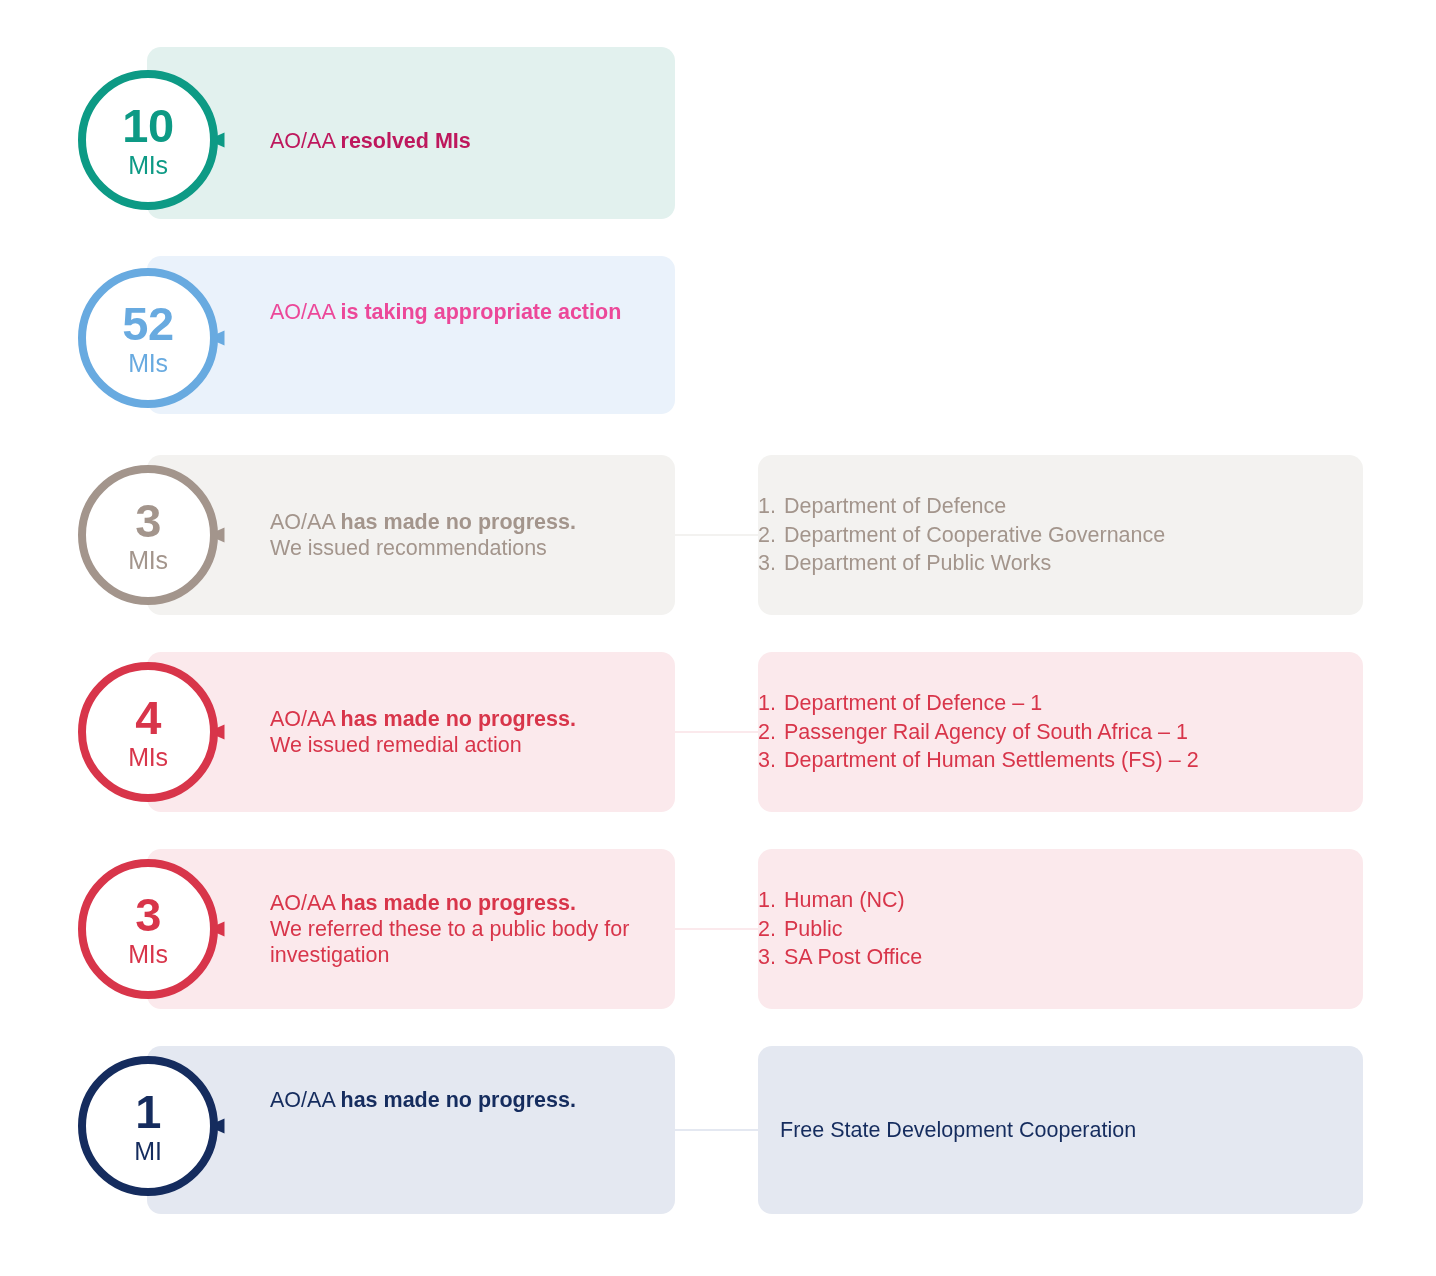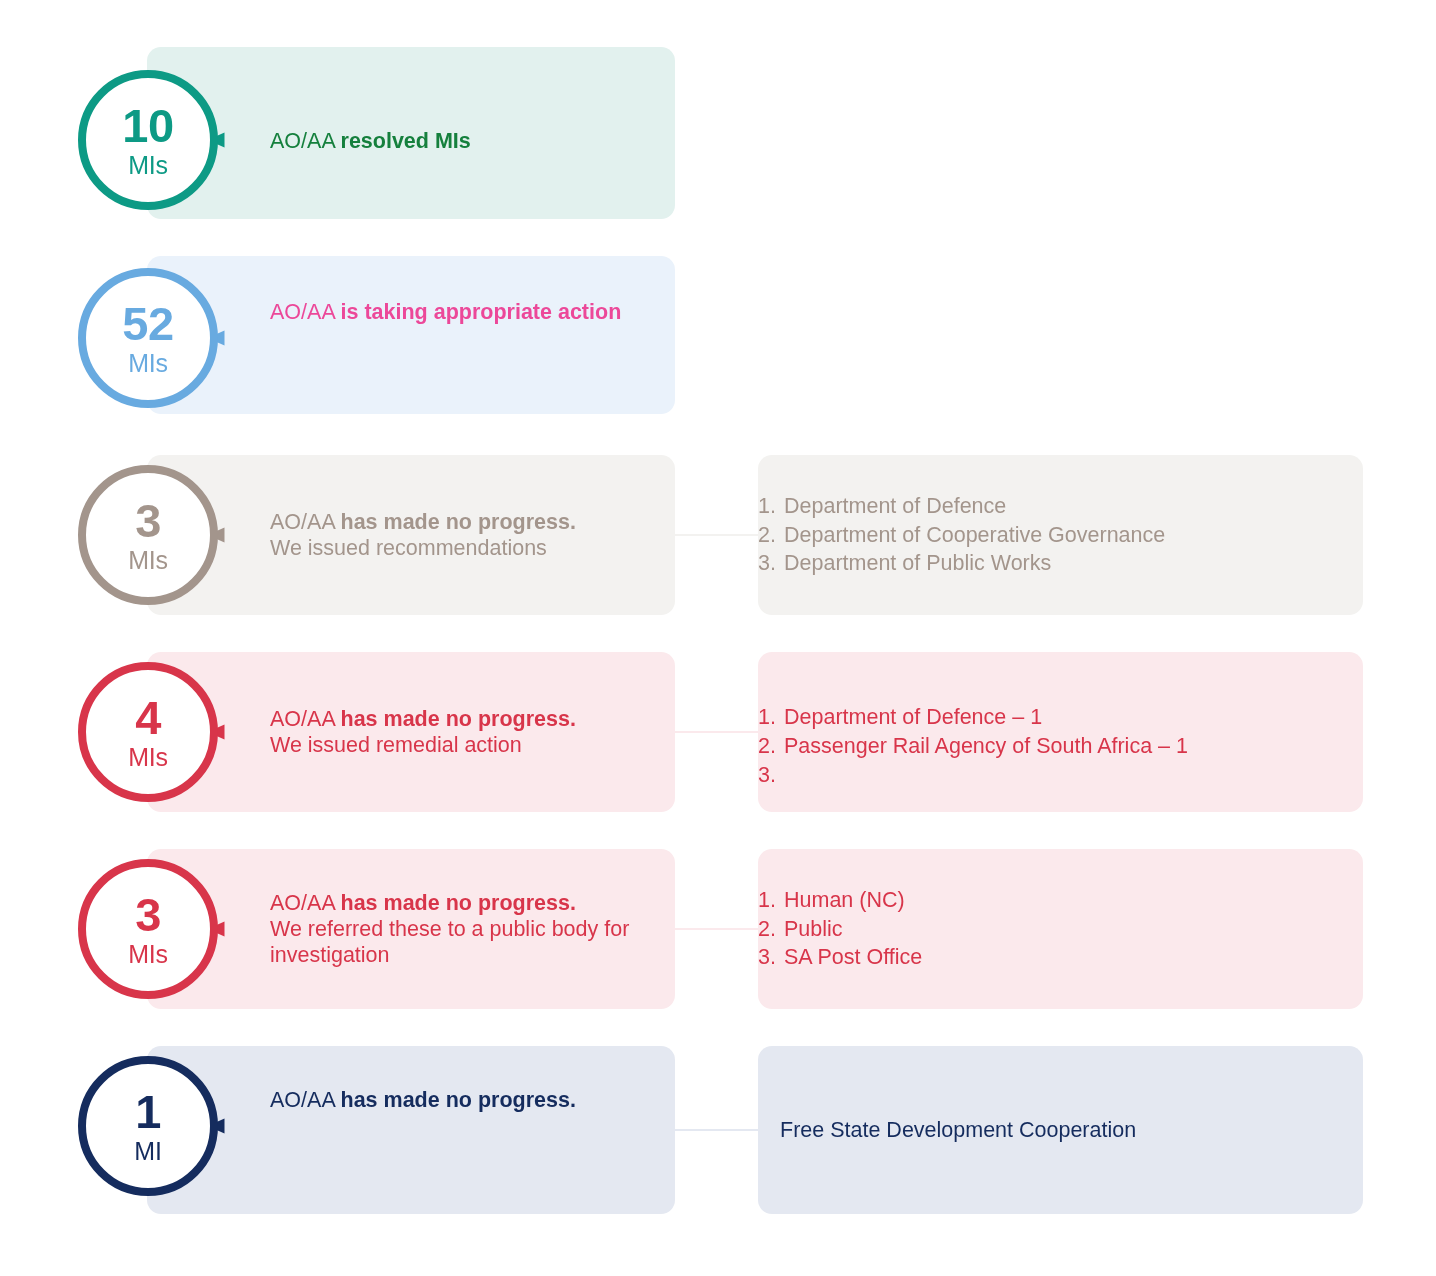--- a/index.html
+++ b/index.html
@@ -132,21 +132,21 @@
     line-height: 1.33;
     padding-left: 22px;
   }
 </style>
 </head>
 <body>
 
 <div class="infographic">
     <div class="row">
       <div class="left-panel" style="top:47px;height:172px;background:#e2f1ee;"></div>
-      <div class="panel-text" style="top:128px;left:270px;width:390px;color:#15803d;"><span>AO/AA </span><b>resolved MIs</b></div>
+      <div class="panel-text" style="top:128px;left:270px;width:390px;color:#be185d;"><span>AO/AA </span><b>resolved MIs</b></div>
       <div class="badge" style="top:66px;">
         <svg viewBox="0 0 148 148">
           <path d="M133.5 74 L150.5 66.5 L150.5 81.5 Z" fill="#0d9a85"></path>
           <circle cx="74" cy="74" r="66" fill="#ffffff" stroke="#0d9a85" stroke-width="8"></circle>
         </svg>
         <div class="badge-text" style="color:#0d9a85;">
           <div class="badge-count">10</div>
           <div class="badge-unit">MIs</div>
         </div>
       </div>
@@ -186,21 +186,21 @@
           <div class="badge-unit">MIs</div>
         </div>
       </div>
     </div>
     <div class="row">
       <div class="connector" style="top:731px;background:#fbe9ec;"></div>
       <div class="right-panel" style="top:652px;height:160px;background:#fbe9ec;">
         <ol class="num-list" style="color:#d8354a">
           <li><span class="idx">1.</span><span>Department of Defence – 1</span></li>
           <li><span class="idx">2.</span><span>Passenger Rail Agency of South Africa – 1</span></li>
-          <li><span class="idx">3.</span></li>
+          <li><span class="idx">3.</span><span>Department of Human Settlements (FS) – 2</span></li>
         </ol>
       </div>
       <div class="left-panel" style="top:652px;height:160px;background:#fbe9ec;"></div>
       <div class="panel-text" style="top:706px;left:270px;width:390px;color:#d8354a;"><span>AO/AA </span><b>has made no progress.</b><br><span>We issued remedial action</span></div>
       <div class="badge" style="top:658px;">
         <svg viewBox="0 0 148 148">
           <path d="M133.5 74 L150.5 66.5 L150.5 81.5 Z" fill="#d8354a"></path>
           <circle cx="74" cy="74" r="66" fill="#ffffff" stroke="#d8354a" stroke-width="8"></circle>
         </svg>
         <div class="badge-text" style="color:#d8354a;">

